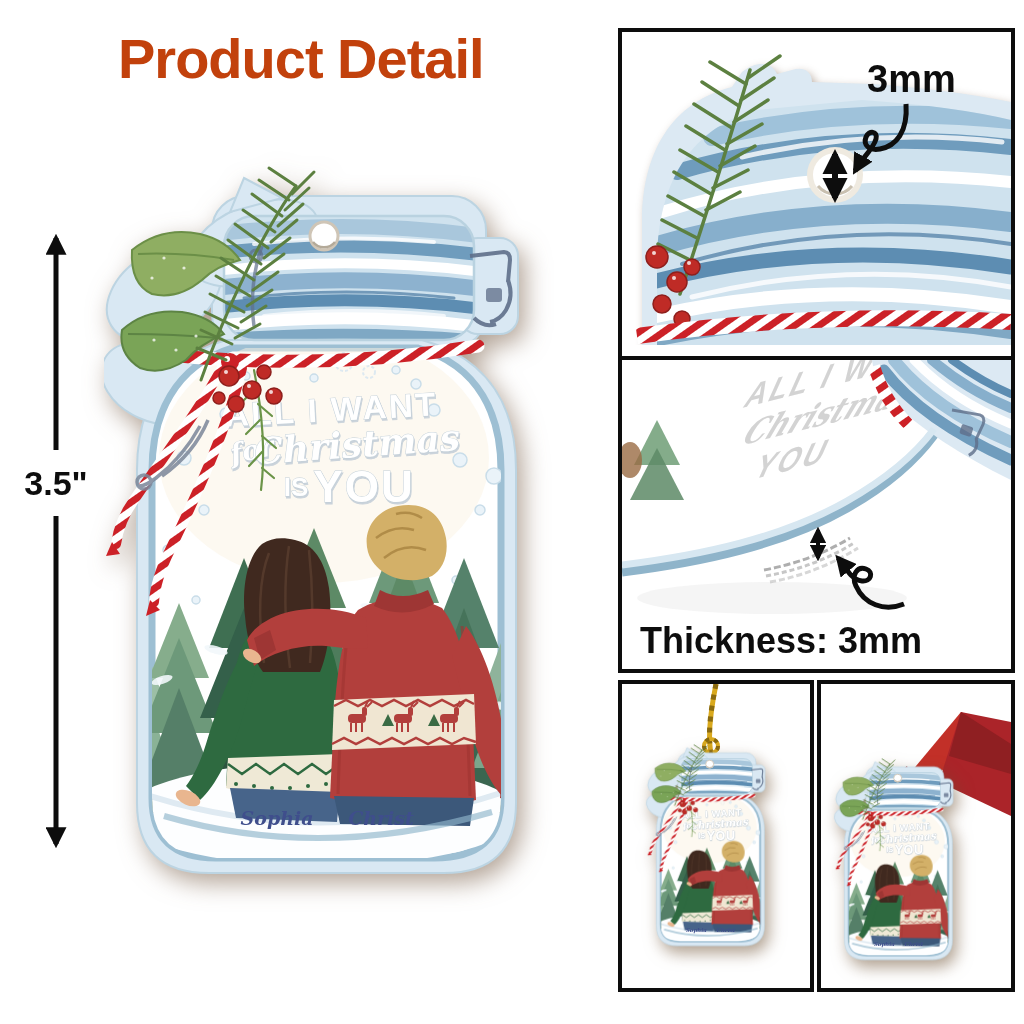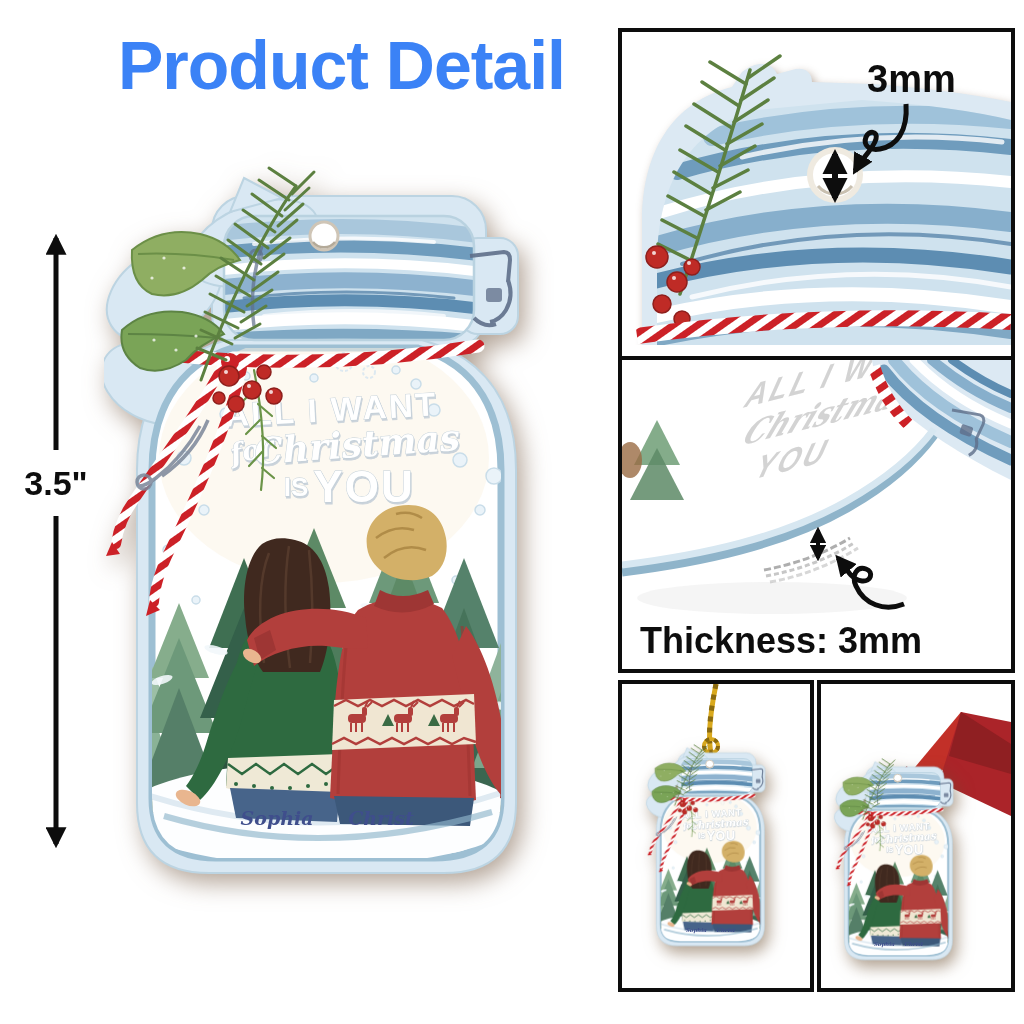--- a/index.html
+++ b/index.html
@@ -1,19 +1,19 @@
 <!DOCTYPE html>
 <html><head>
 <meta charset="utf-8">
 <style>
   html,body{margin:0;padding:0;background:#fff;}
   .page{position:relative;width:1024px;height:1024px;background:#fff;overflow:hidden;
         font-family:"Liberation Sans",sans-serif;}
-  .title{position:absolute;left:118px;top:26px;font-weight:700;font-size:68px;
-         letter-spacing:-1px;color:#3b82f6;}
+  .title{position:absolute;left:118px;top:26px;font-weight:700;font-size:56px;
+         letter-spacing:-1px;color:#c2410c;}
   
   .measure{position:absolute;left:14px;top:226px;width:84px;height:632px;}
   .measure svg{position:absolute;left:0;top:0;}
   .measure-label{position:absolute;left:0;top:238px;width:84px;text-align:center;
                  font-weight:700;font-size:34px;color:#0d0d0d;}
   
   .main-ornament{position:absolute;left:104px;top:158px;width:430px;height:810px;
                  filter:drop-shadow(6px 9px 12px rgba(104,74,48,.5));}
   
   .panel{position:absolute;background:#fff;border:4px solid #0d0d0d;box-sizing:border-box;}

